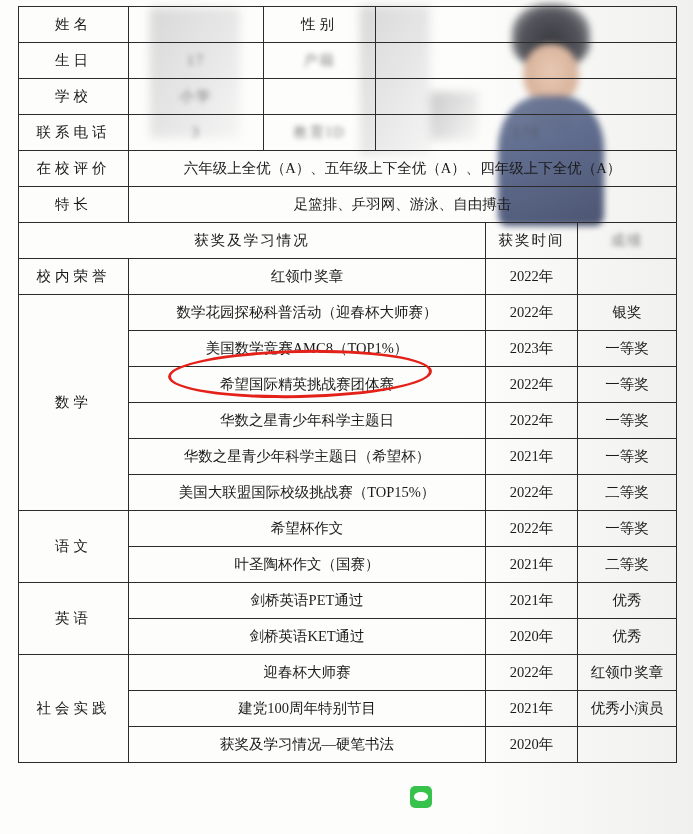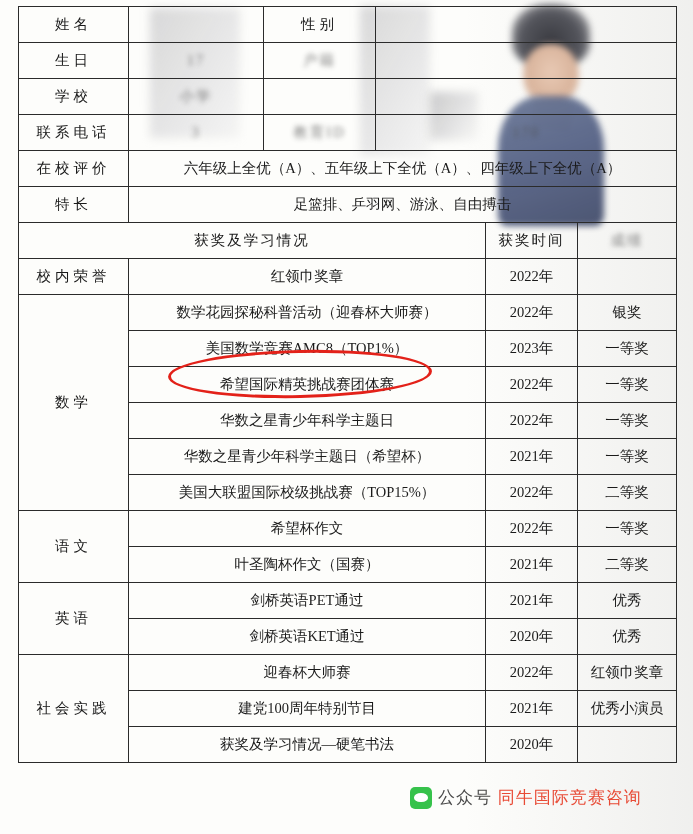--- a/index.html
+++ b/index.html
@@ -326,16 +326,15 @@
         <td class="tall">2020年</td>
         <td class="tall"></td>
       </tr>
     </tbody>
   </table>
 
   <div class="red-ellipse"></div>
 
   <div class="watermark">
     <span class="wm-icon"></span>
-    <span class="wm-text"><span>公众号</span> <span class="brand">同牛国际竞赛咨询</span></span>
   </div>
 
 </div>
 
 </body></html>

